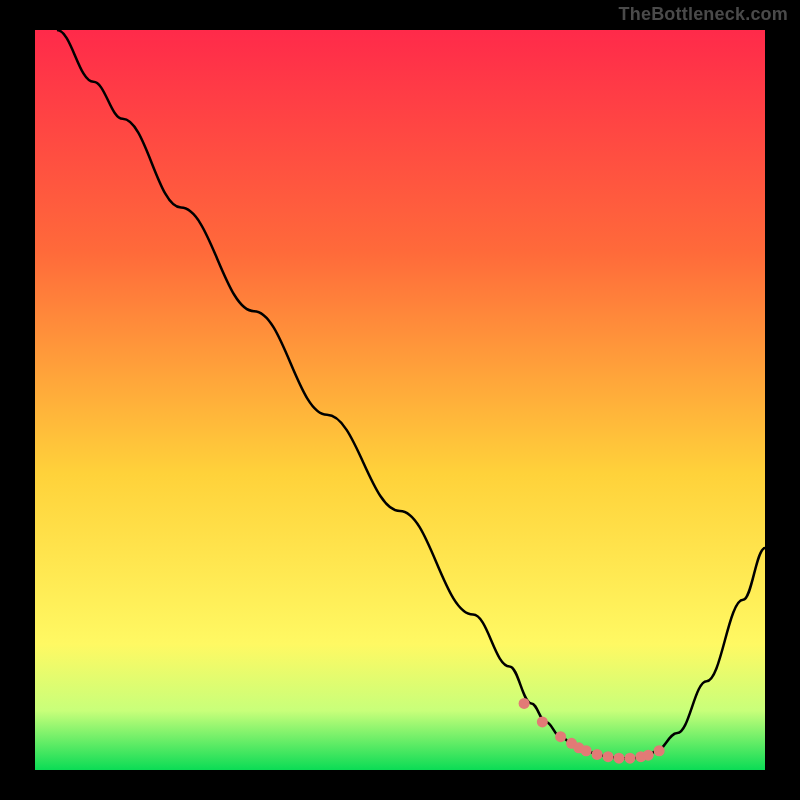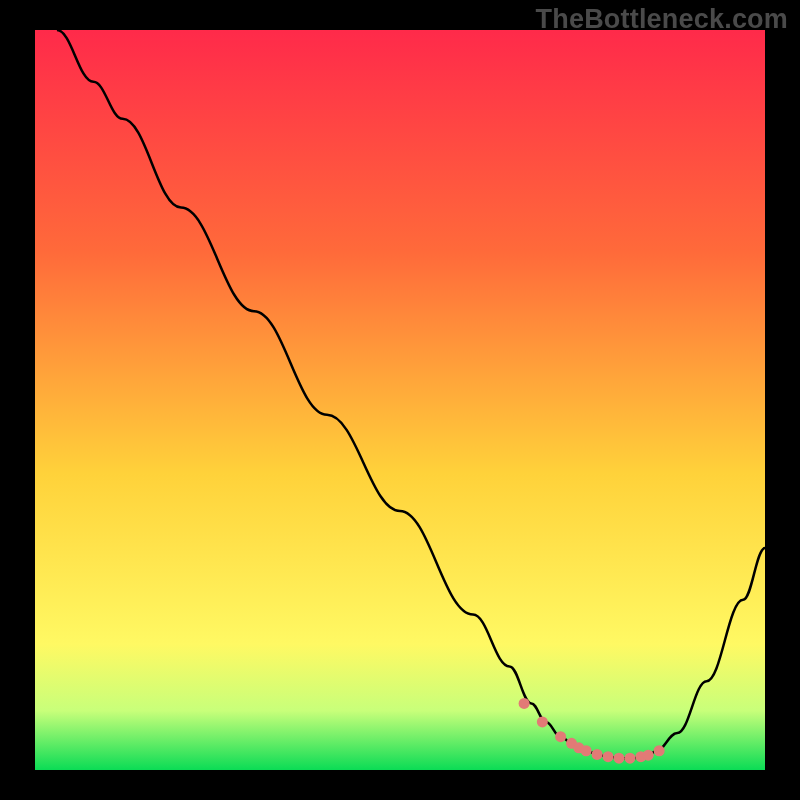--- a/index.html
+++ b/index.html
@@ -14,21 +14,21 @@
     position: relative;
     width: 800px;
     height: 800px;
     background: #000;
   }
   .watermark {
     position: absolute;
     top: 4px;
     right: 12px;
     font-family: Arial, sans-serif;
-    font-size: 27px;
+    font-size: 18px;
     font-weight: 600;
     color: #4a4a4a;
     letter-spacing: 0.2px;
   }
   .plot {
     position: absolute;
     left: 35px;
     top: 30px;
     width: 730px;
     height: 740px;

